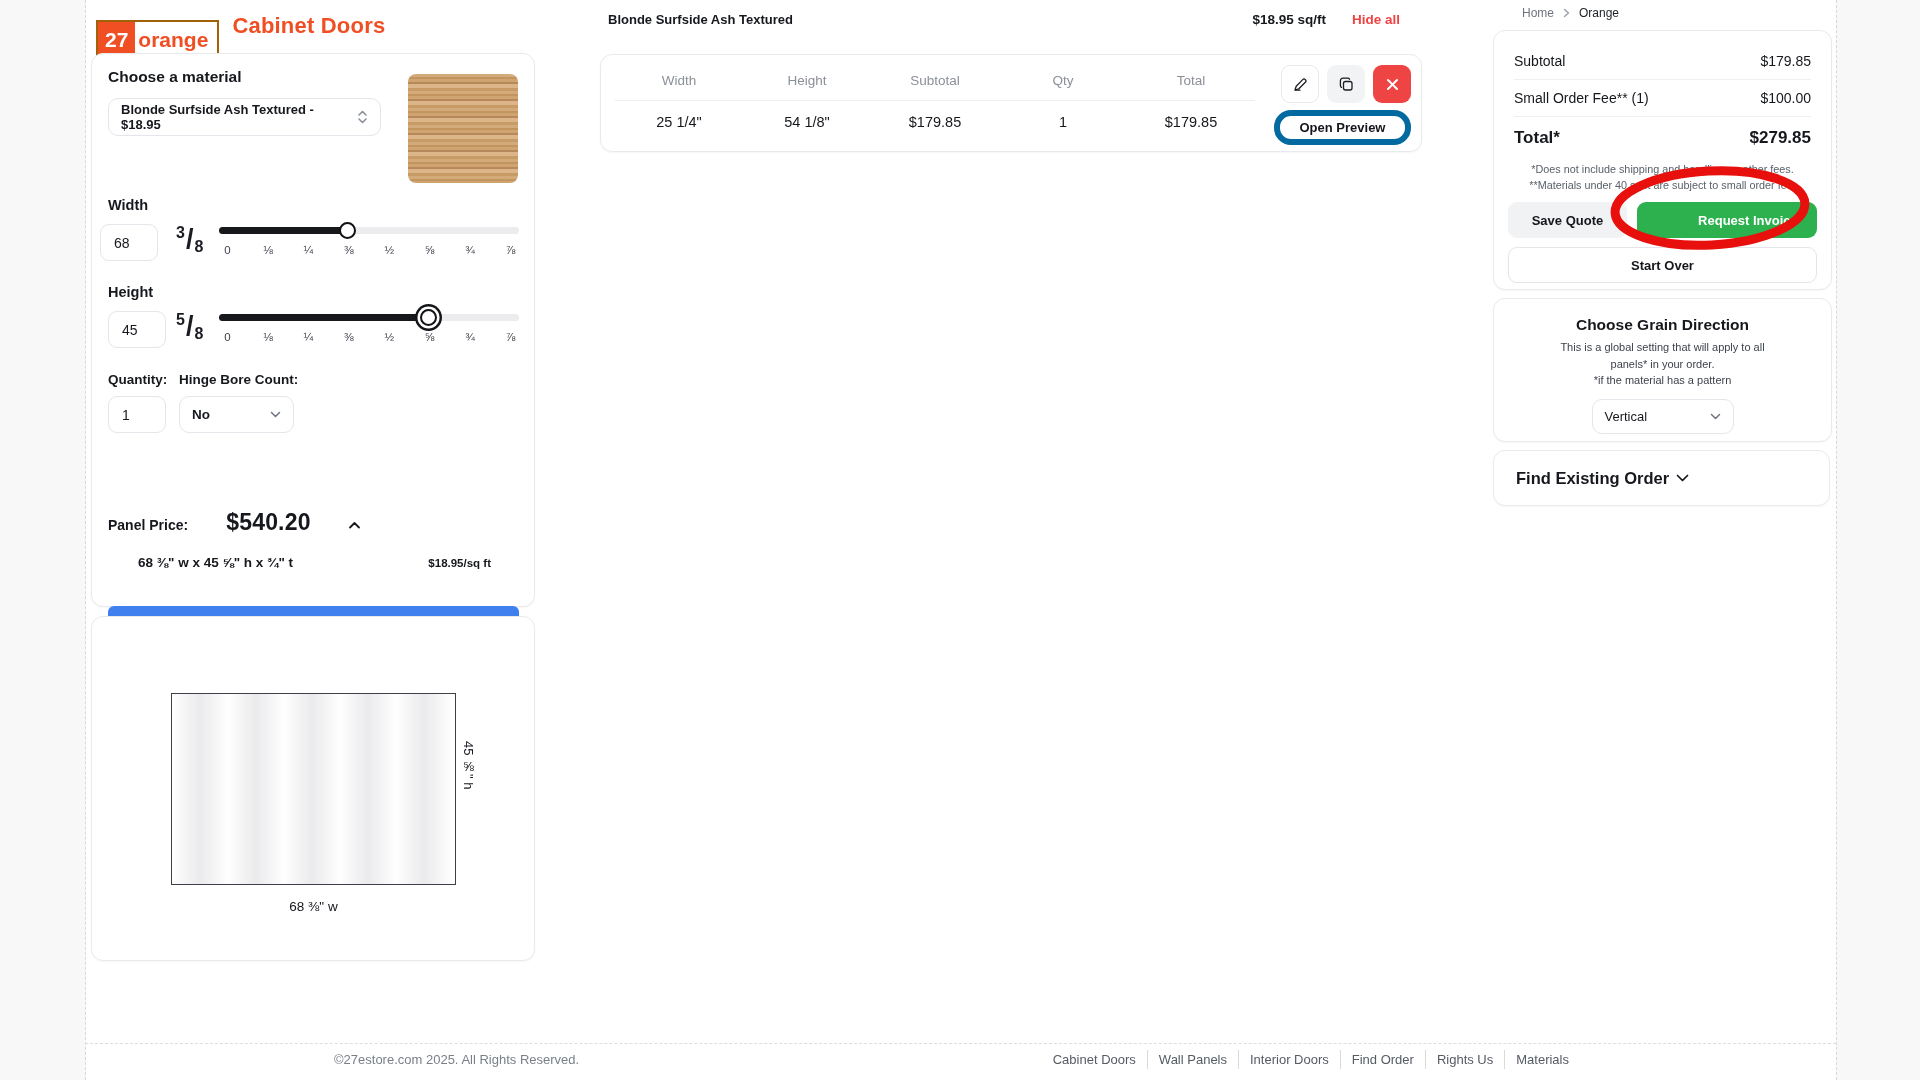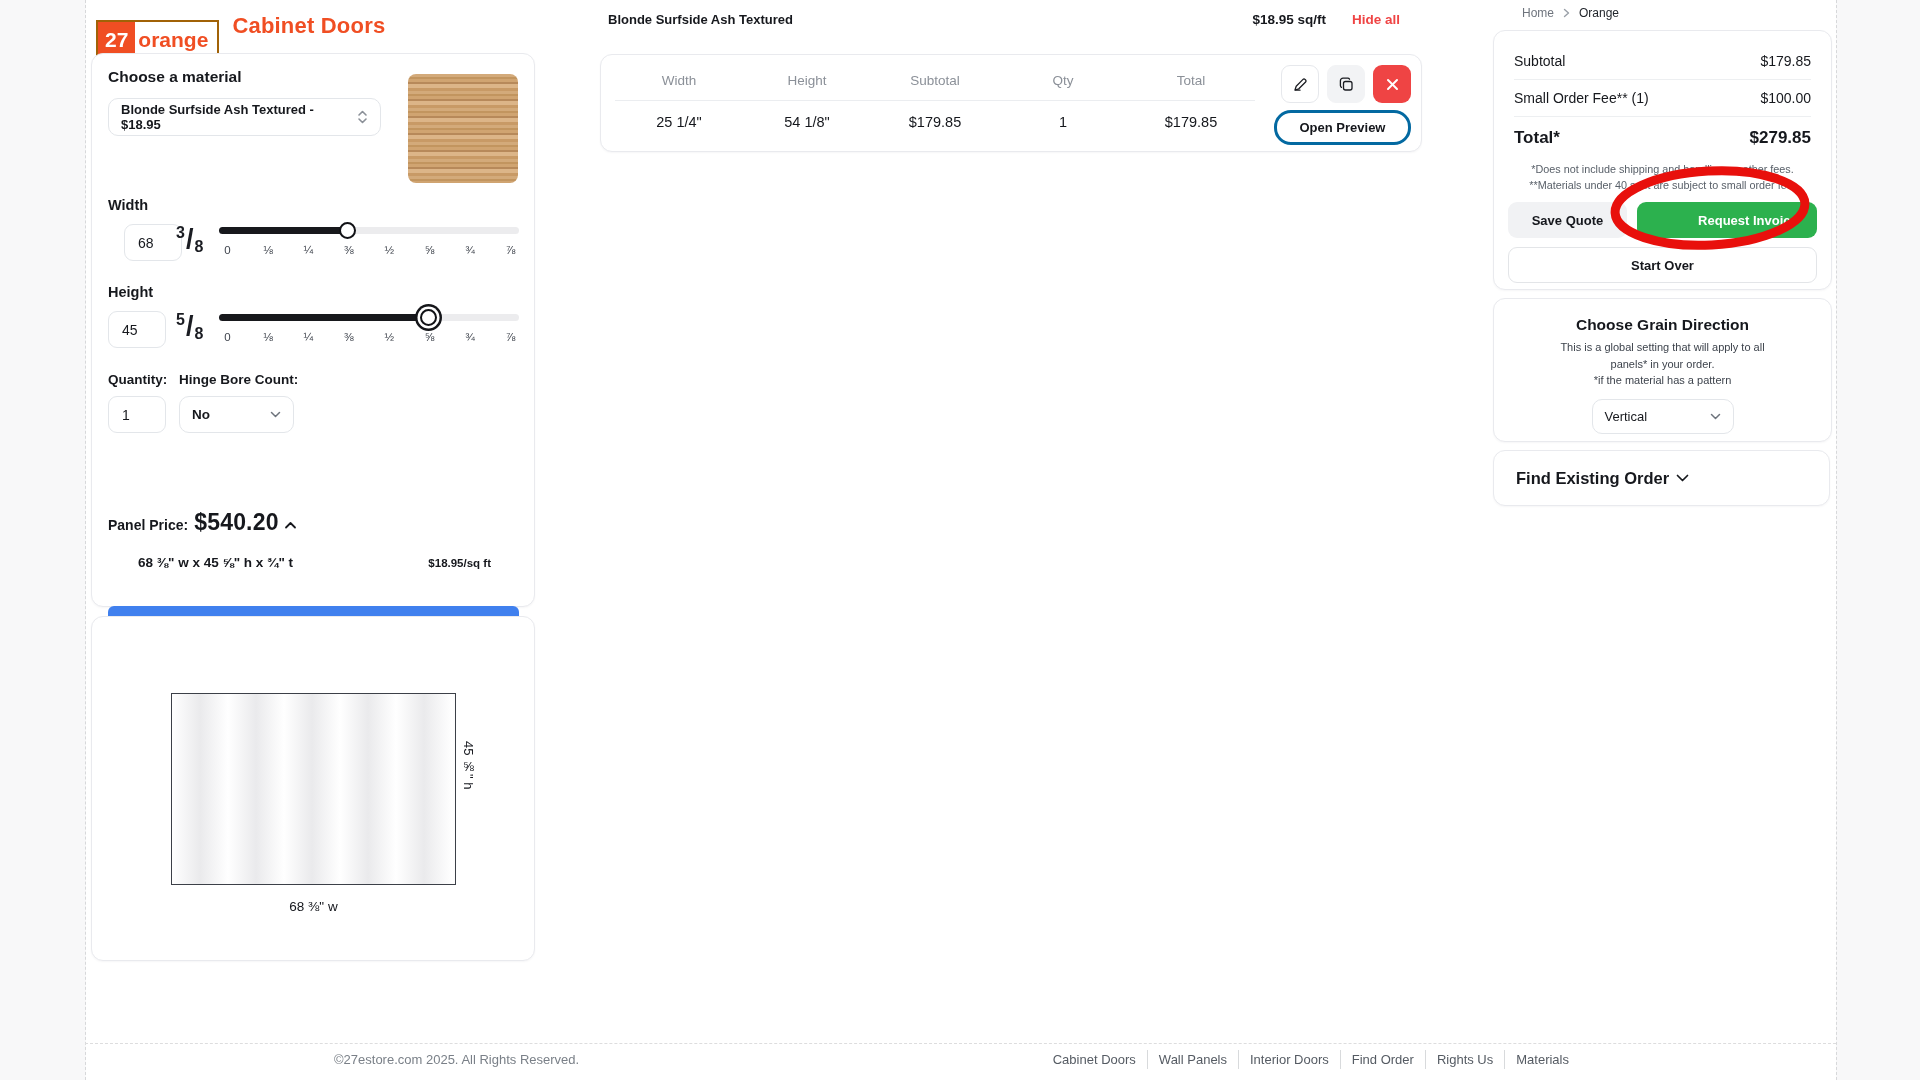--- a/index.html
+++ b/index.html
@@ -42,21 +42,21 @@
   .frac .den{font-size:16px;transform:translateY(7px);}
   .slider{position:absolute;left:127px;width:300px;height:20px;}
   .slider .track{position:absolute;left:0;right:0;top:6px;height:7px;border-radius:4px;background:#ececee;}
   .slider .fill{position:absolute;left:0;top:6px;height:7px;border-radius:4px;background:#17181c;}
   .slider .thumb{position:absolute;top:1px;width:17px;height:17px;border-radius:50%;background:#fff;border:2.5px solid #111216;box-sizing:border-box;cursor:pointer;}
   .slider .thumb.focus{box-shadow:0 0 0 2.5px #fff,0 0 0 5px #15161a;}
   .ticks{position:absolute;left:127px;width:300px;display:flex;justify-content:space-between;}
   .ticks span{width:17px;text-align:center;font-size:11.5px;color:#3f444d;}
   .small-label{position:absolute;font-size:13.5px;font-weight:700;}
   .hinge-select{position:absolute;left:87px;top:342px;width:115px;height:37px;font-size:13.5px;font-weight:600;}
-  .price-row{position:absolute;left:16px;top:455px;display:flex;align-items:baseline;}
+  .price-row{position:absolute;left:16px;top:455px;display:flex;align-items:baseline;gap:32px;}
   .price-row .lbl{font-size:14px;font-weight:700;margin-right:6px;}
   .price-row .val{font-size:23px;font-weight:800;letter-spacing:.2px;}
   .dims-row{position:absolute;left:16px;right:16px;top:501px;display:flex;align-items:center;justify-content:space-between;padding:0 27px 0 30px;}
   .dims-row .d{font-size:13.5px;font-weight:700;}
   .dims-row .u{font-size:11.5px;font-weight:700;}
   .add-btn{position:absolute;left:16px;top:499px;width:411px;height:33px;top:552px;border:none;border-radius:6px;
            background:#4080ee;color:#fff;font-size:13.5px;font-weight:700;font-family:inherit;cursor:pointer;}
 
   
   .prev{left:91px;top:616px;width:442px;height:343px;}
@@ -77,21 +77,21 @@
   .qrow .c{flex:1;text-align:center;}
   .qrow.h .c{font-size:13.5px;color:#8b9098;padding:8px 0 12px;}
   .qrow.h{border-bottom:1px solid #ebedf0;}
   .qrow.v .c{font-size:14.5px;color:#15171c;font-weight:500;padding:13px 0;}
   .qactions{position:absolute;right:10px;top:10px;width:137px;}
   .icon-btns{display:flex;gap:8px;justify-content:flex-end;}
   .ibtn{width:38px;height:38px;border-radius:9px;display:flex;align-items:center;justify-content:center;cursor:pointer;box-sizing:border-box;}
   .ibtn.edit{background:#fff;border:1px solid #e6e8ec;}
   .ibtn.copy{background:#f2f3f5;border:1px solid #f2f3f5;}
   .ibtn.del{background:#ef4444;}
-  .open-prev{margin-top:7px;width:137px;height:35px;border-radius:17px;border:3px solid #0369a1;background:#fff;
+  .open-prev{margin-top:7px;width:137px;height:35px;border-radius:17px;border:6px solid #0369a1;background:#fff;
              font-size:13px;font-weight:700;font-family:inherit;color:#15171c;cursor:pointer;}
 
   
   .crumb{position:absolute;left:1522px;top:6px;display:flex;align-items:center;gap:9px;font-size:12px;}
   .crumb .home{color:#6e747d;cursor:pointer;}
   .crumb .cur{color:#22262c;font-weight:500;cursor:pointer;}
   .sum{left:1493px;top:30px;width:337px;height:258px;}
   .sum-in{padding:12px 20px 0;}
   .srow{display:flex;justify-content:space-between;align-items:center;height:36px;font-size:14px;border-bottom:1px solid #edeff1;}
   .srow.total{border-bottom:none;height:42px;font-size:17px;font-weight:800;}
@@ -143,21 +143,21 @@
     <span>
       <svg width="11" height="16" viewBox="0 0 11 16">
           <polyline points="2,6 5.5,2.5 9,6" fill="none" stroke="#8b9098" stroke-width="1.6" stroke-linecap="round" stroke-linejoin="round"></polyline>
           <polyline points="2,10 5.5,13.5 9,10" fill="none" stroke="#8b9098" stroke-width="1.6" stroke-linecap="round" stroke-linejoin="round"></polyline>
         </svg>
     </span>
   </div>
   <div class="swatch"></div>
 
   <div class="dim-label" style="top:143px;">Width</div>
-  <input class="num-input" style="left: 32px; top: 170px;" value="68">
+  <input class="num-input" style="left: 8px; top: 170px;" value="68">
   <span class="frac" style="left:84px;top:170px;">
     <span class="num">3</span>
       <span class="slash"></span>
       <span class="den">8</span>
   </span>
   <div class="slider" style="top:167px;">
     <div class="track"></div>
     <div class="fill" style="width:43%;"></div>
     <div class="thumb" style="left:calc(43% - 9px);"></div>
   </div>

